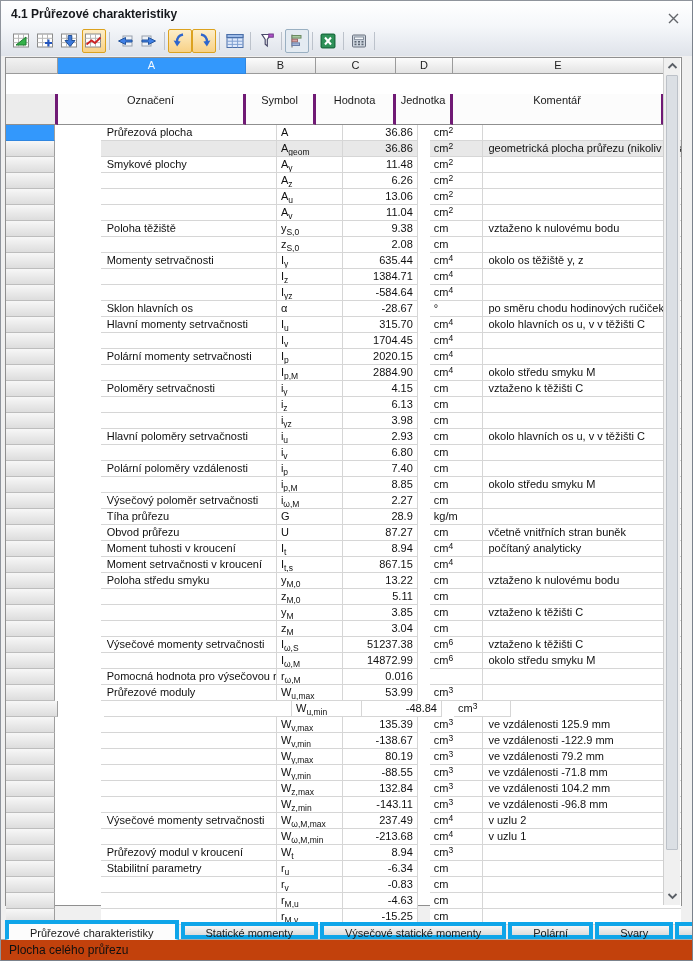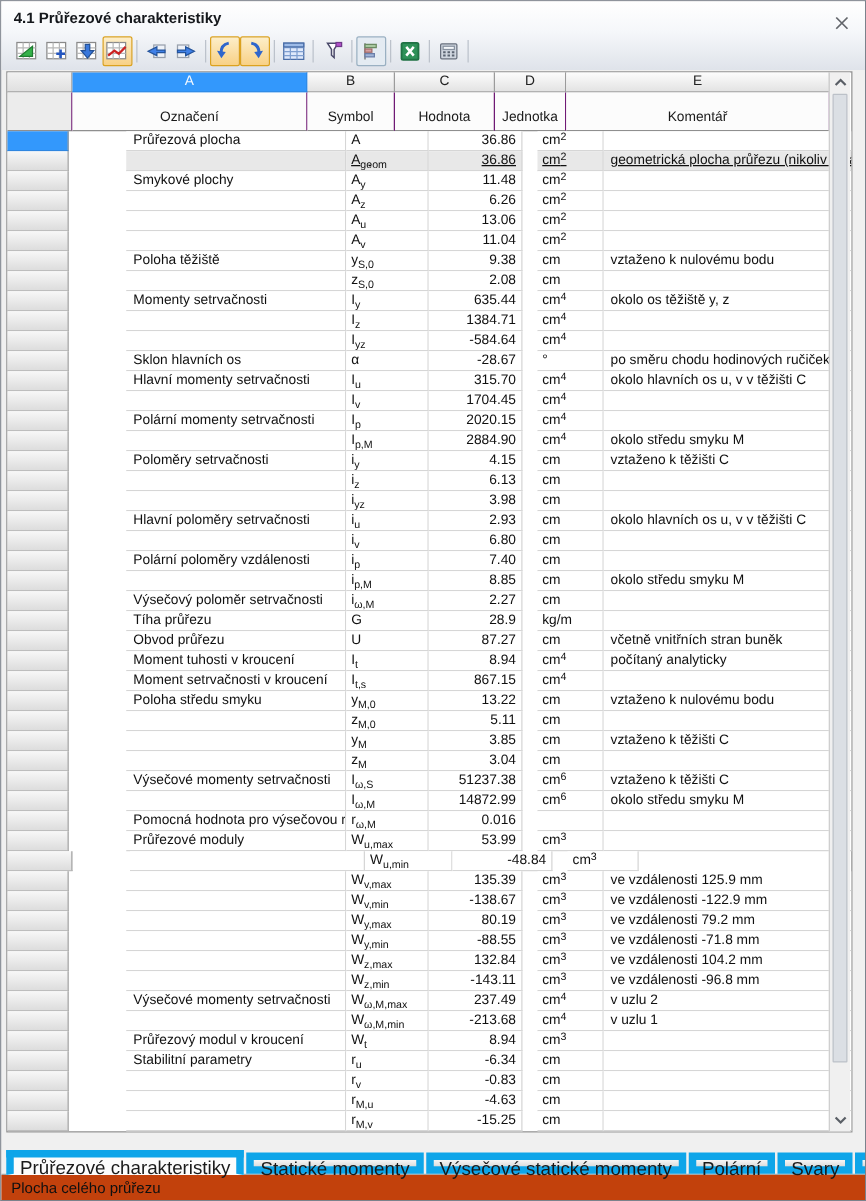--- a/index.html
+++ b/index.html
@@ -22,49 +22,49 @@
   .icon{display:flex;align-items:center;justify-content:center;}
 
   .table-wrap{position:absolute;left:4px;top:56px;width:677px;height:849px;
     background:#fff;border:1px solid #8f8f8f;}
   .hrow{display:flex;}
   .hcell{height:16px;border-right:1px solid #9b9b9b;border-bottom:1px solid #9b9b9b;
     background:linear-gradient(#fcfcfc,#e3e3e3);font-size:11px;line-height:15px;
     text-align:center;color:#222;overflow:hidden;}
   .hcell.sel{background:#3398fc;color:#f2f8ff;border-color:#2f86e0;}
   .hcell.corner{background:linear-gradient(#f2f2f2,#e0e0e0);}
-  .ncell{height:31px;border-right:1px solid #701a75;border-bottom:1px solid #8f8f8f;
+  .ncell{height:31px;border-right:3px solid #701a75;border-bottom:1px solid #8f8f8f;
     background:#fcfcfc;font-size:11px;display:flex;align-items:flex-end;justify-content:center;
-    padding-bottom:4px;overflow:hidden;color:#1a1a1a;}
+    padding-bottom:18px;overflow:hidden;color:#1a1a1a;margin-top:20px;}
   .ncell.corner{background:#ececec;}
   .tr{display:flex;height:16px;}
   .td{height:16px;border-right:1px solid #d6d6d6;border-bottom:1px solid #d6d6d6;
     font-size:11px;line-height:14px;overflow:hidden;white-space:nowrap;background:#fff;color:#101010;}
   .td.handle{background:linear-gradient(#f7f7f7,#dddddd);border-right:1px solid #9e9e9e;border-bottom:1px solid #bdbdbd;}
   .td.handle.sel{background:#3398fc;border-bottom-color:#2f86e0;}
-  .tr.shaded .td:not(.handle){background:#e8e8e8;text-decoration:underline;}
+  .tr.shaded .td:not(.handle){background:#e8e8e8;}
   .w-h{width:52px;}.w-a{width:188px;}.w-b{width:70px;}.w-c{width:80px;}.w-d{width:57px;}.w-e{width:211px;}
   .c-label{padding-left:6px;margin-left:46px;}
   .c-sym{padding-left:4px;}
   .c-val{text-align:right;padding-right:4px;}
   .c-unit{padding-left:4px;margin-left:12px;}
   .c-com{padding-left:5px;border-right:none;}
   .sub{font-size:8.5px;position:relative;top:3px;}
   .sup{font-size:8.5px;position:relative;top:-3px;}
 
   .scrollbar{position:absolute;top:56px;right:12px;width:17px;height:847px;margin-top:1px;
     background:#f0f0f0;border-left:1px solid #cfcfcf;}
   .sb-btn{position:absolute;left:0;width:16px;height:16px;display:flex;align-items:center;justify-content:center;}
   .sb-up{top:0;}
   .sb-down{bottom:1px;}
   .sb-thumb{position:absolute;left:2px;right:2px;top:17px;height:calc(100% - 72px);
     background:#dbdfe4;border:1px solid #bcc1c8;border-radius:1px;}
 
   .tabs{position:absolute;left:4px;top:919px;height:19px;display:flex;z-index:2;}
-  .tab{font-size:15px;padding:0 5px;border:6px solid #0ea5e9;
+  .tab{font-size:11px;padding:0 21px;border:4px solid #0ea5e9;
     background:linear-gradient(#f6f6f6,#dcdcdc);height:17px;margin-top:2px;line-height:15px;
     margin-right:2px;color:#1a1a1a;white-space:nowrap;}
   .tab.active{background:#fcfcfc;height:20px;margin-top:0;line-height:18px;border-bottom:1px solid #fcfcfc;}
   .tabs-baseline{position:absolute;left:0;top:938px;width:100%;height:1px;background:#a8a8a8;z-index:1;}
   .statusbar{position:absolute;left:0;top:939px;width:100%;height:38px;background:#c2410c;}
   .status-text{position:absolute;left:8px;top:3px;font-size:12px;color:#101010;}
 </style>
 </head>
 <body>
 

